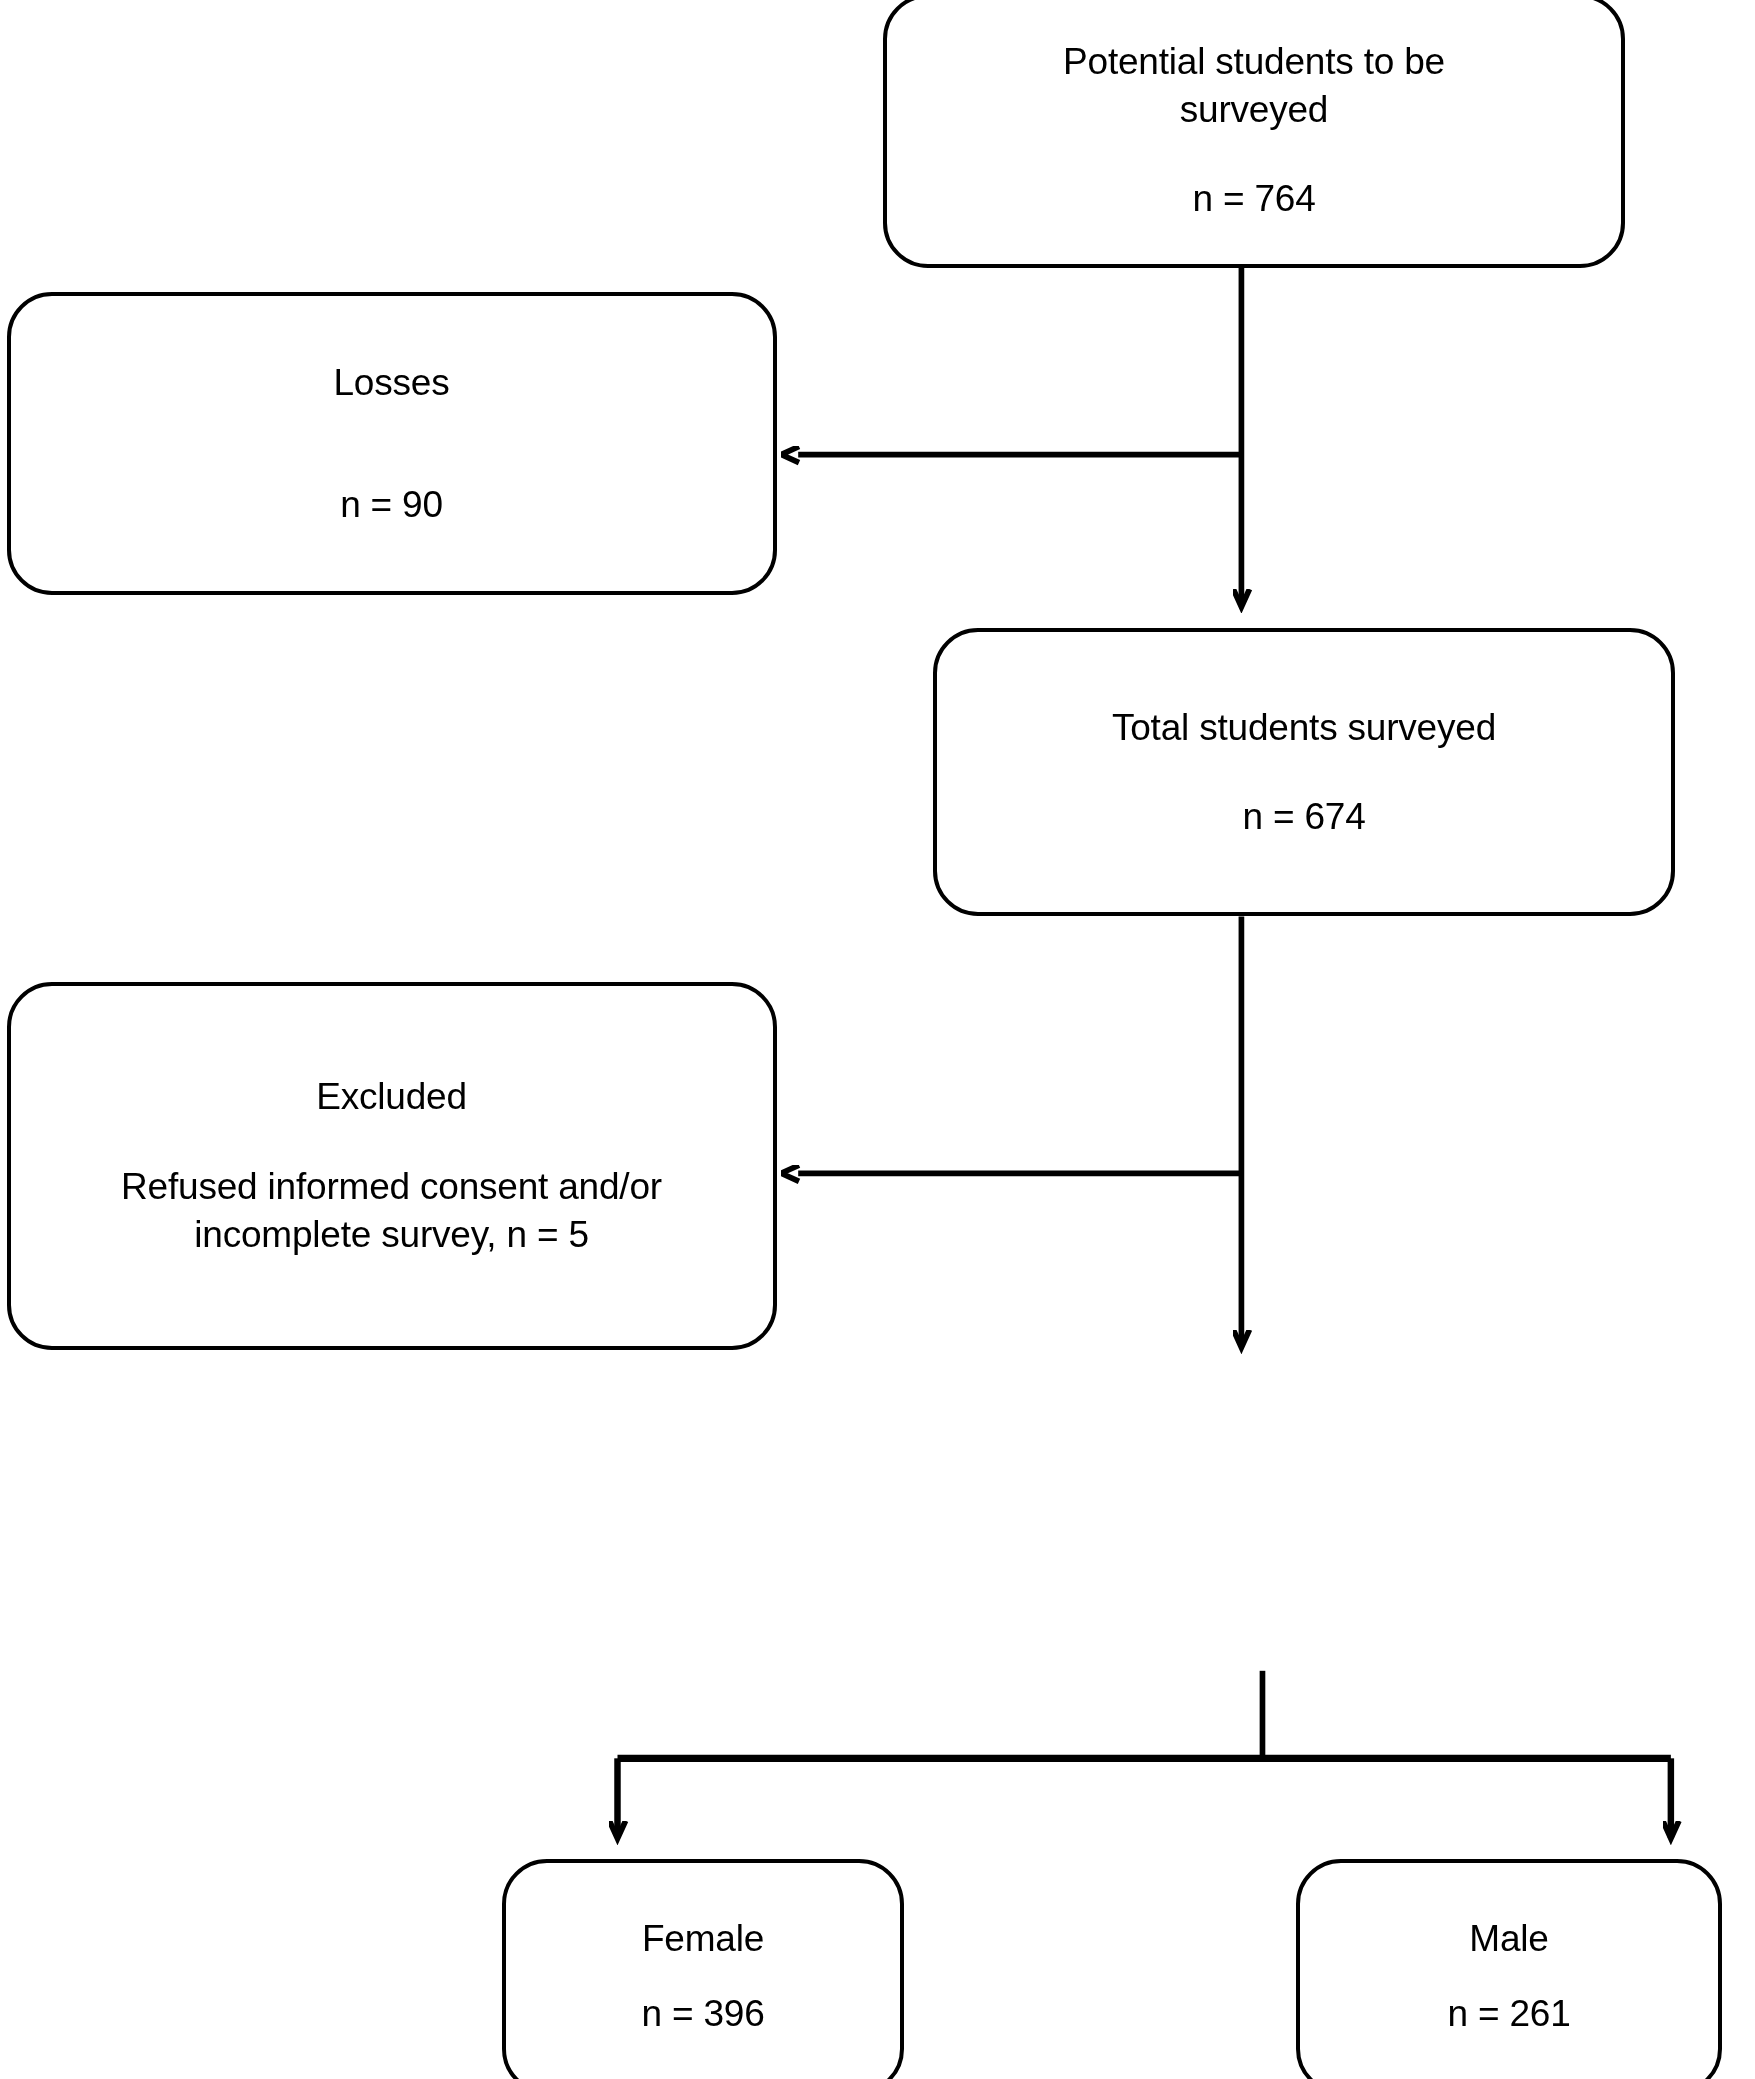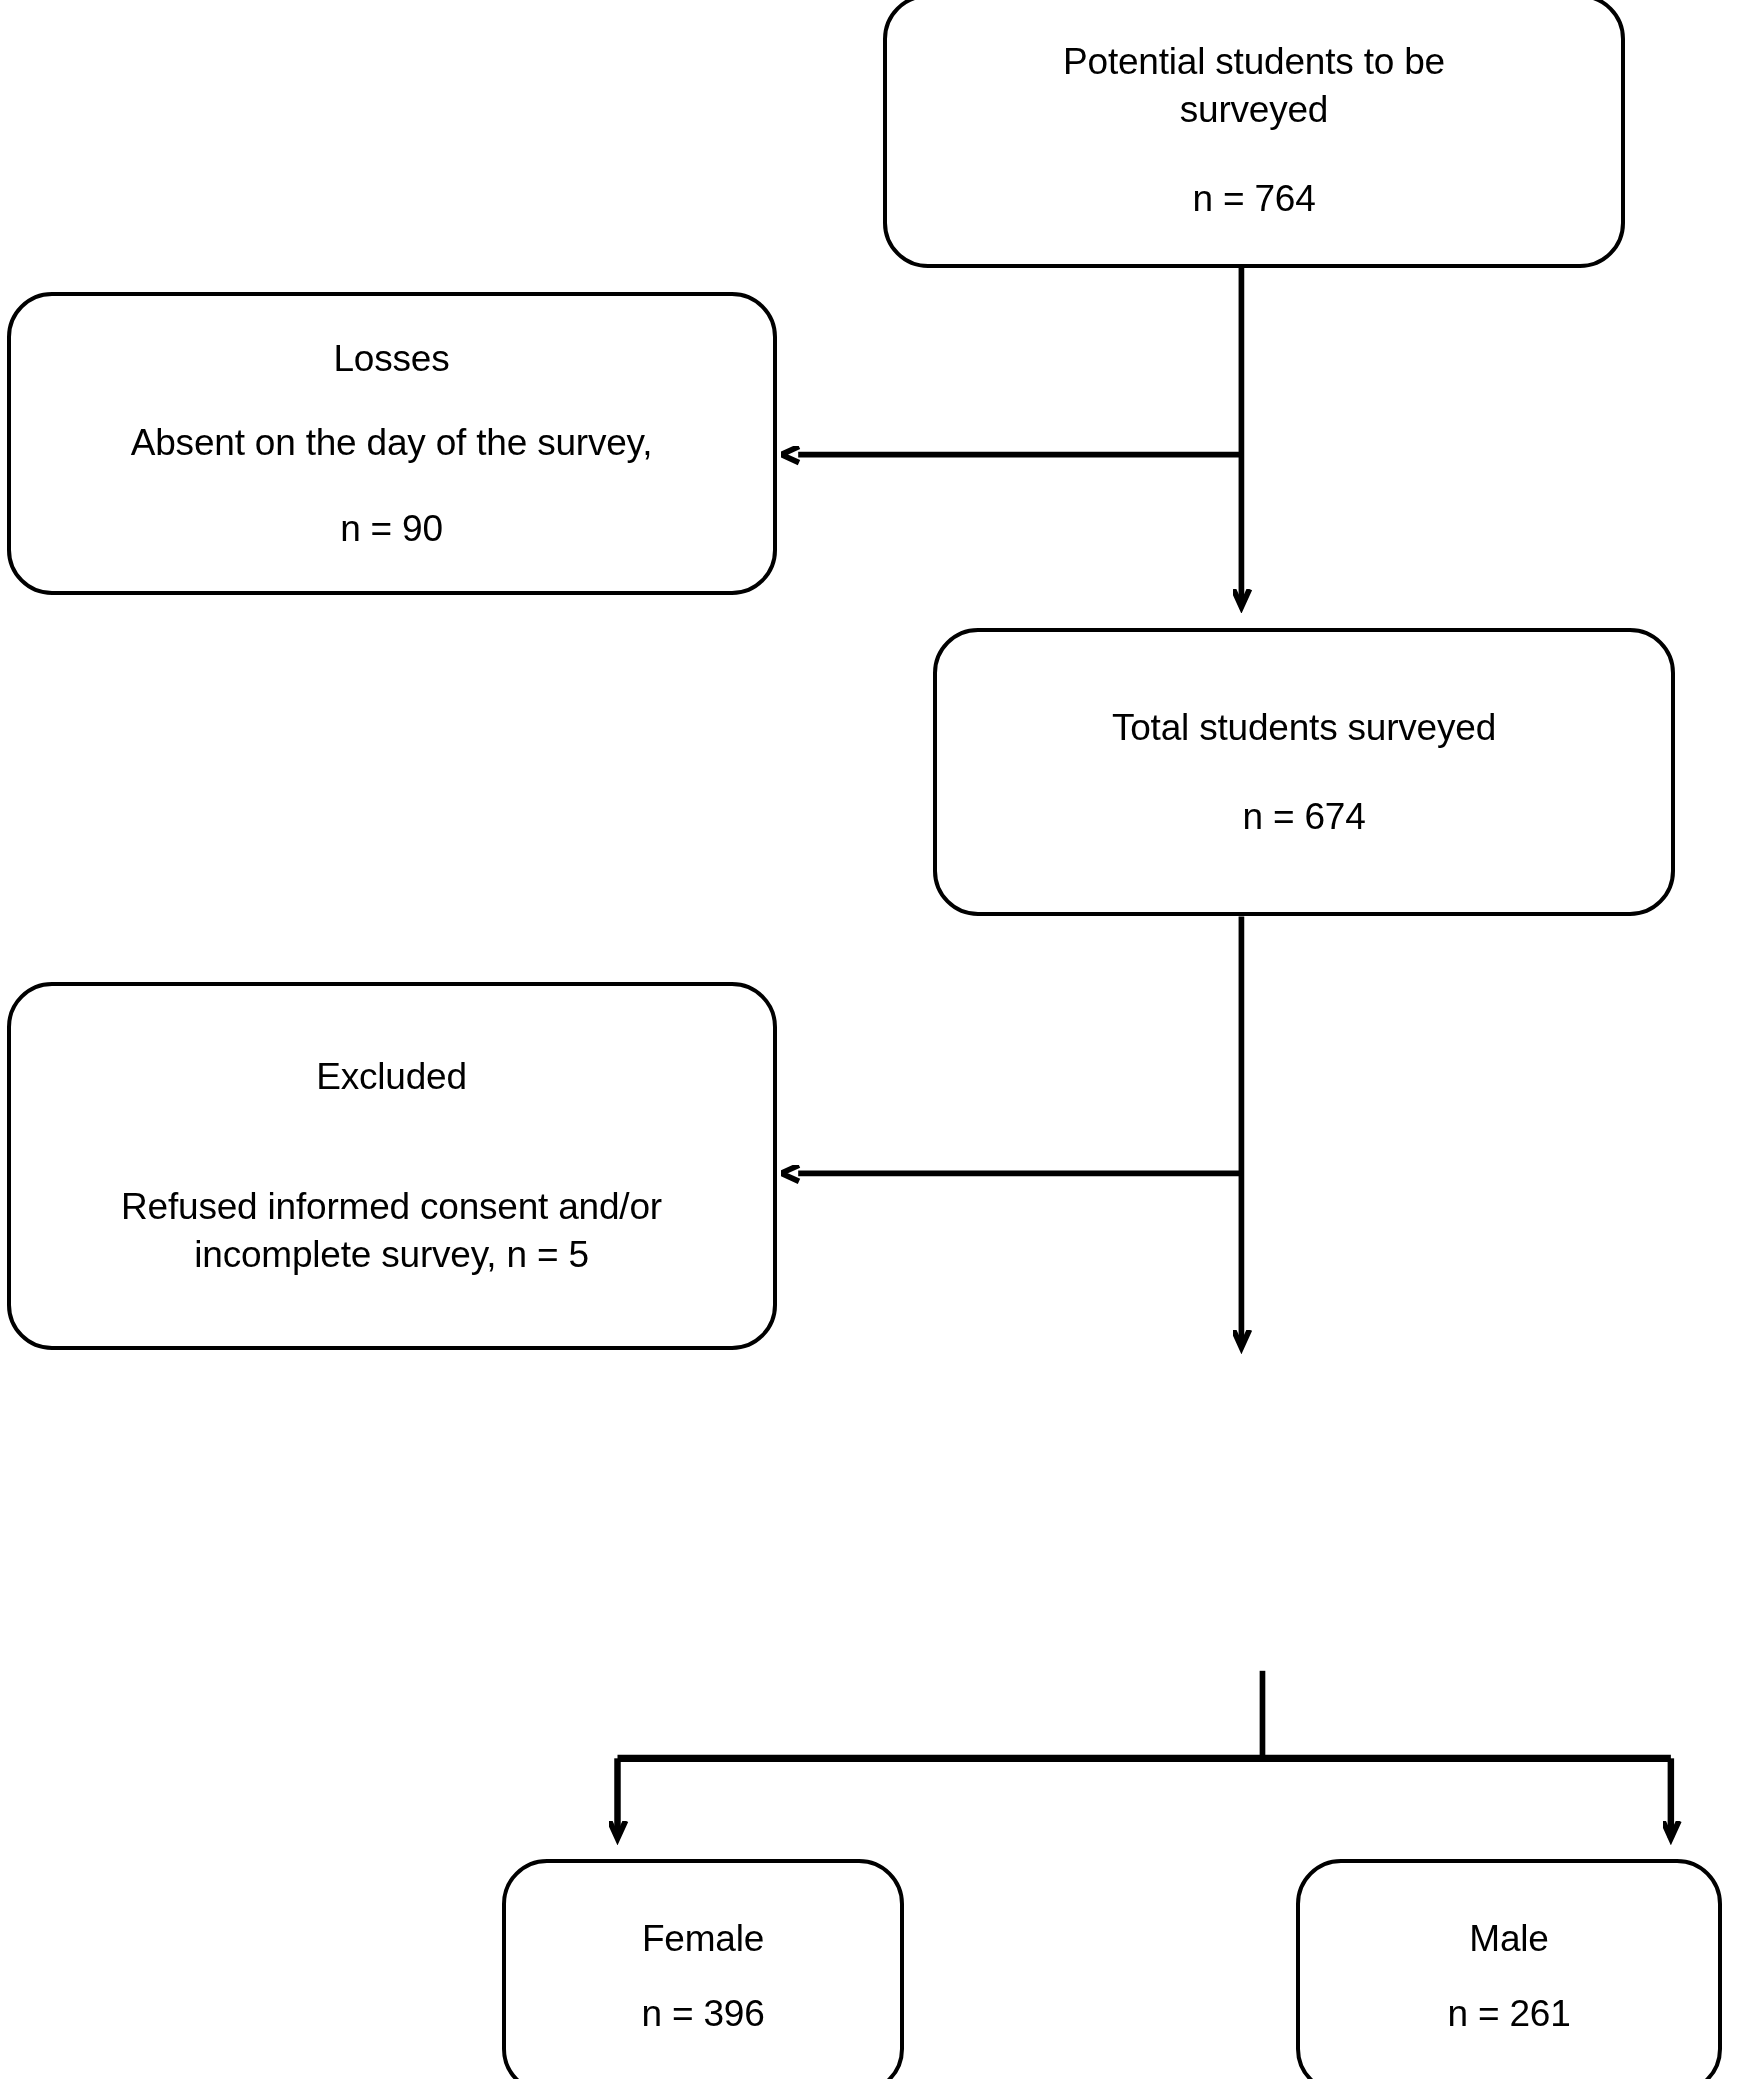--- a/index.html
+++ b/index.html
@@ -65,21 +65,21 @@
 
   
   .gap-lg { height: 42px; }
   .gap-md { height: 37px; }
   .gap-sm { height: 27.5px; }
 
   
   #node-potential { left: 883px; top: -6.5px;   width: 742px; height: 274px; }
   #node-losses    { left: 6.5px;    top: 292px;  width: 770px; height: 303px; }
   #node-total     { left: 933px; top: 628px;  width: 742px; height: 288px; }
-  #node-excluded  { left: 6.5px;    top: 982px; width: 770px; height: 368px; gap: 20px; }
+  #node-excluded  { left: 6.5px;    top: 982px; width: 770px; height: 368px; }
   #node-entered   { left: 891px; top: 1369px; width: 738px; height: 301px; }
   #node-female    { left: 502px;  top: 1859px; width: 402px; height: 235px; }
   #node-male      { left: 1296px; top: 1859px; width: 426px; height: 235px; }
 </style>
 </head>
 <body>
 
 <div id="canvas">
 
   <svg id="edges" viewBox="0 0 2167 2567">
@@ -125,21 +125,20 @@
   <div class="node" id="node-potential">
     <div class="title">Potential students to be
 surveyed</div>
     <div class="gap-lg"></div>
     <div class="count">n = 764</div>
   </div>
 
   <div class="node" id="node-losses">
     <div class="title">Losses</div>
     <div class="gap-md"></div>
-    <div class="detail">Absent on the day of the survey,</div>
     <div class="gap-md"></div>
     <div class="count">n = 90</div>
   </div>
 
   <div class="node" id="node-total">
     <div class="title">Total students surveyed</div>
     <div class="gap-lg"></div>
     <div class="count">n = 674</div>
   </div>
 

